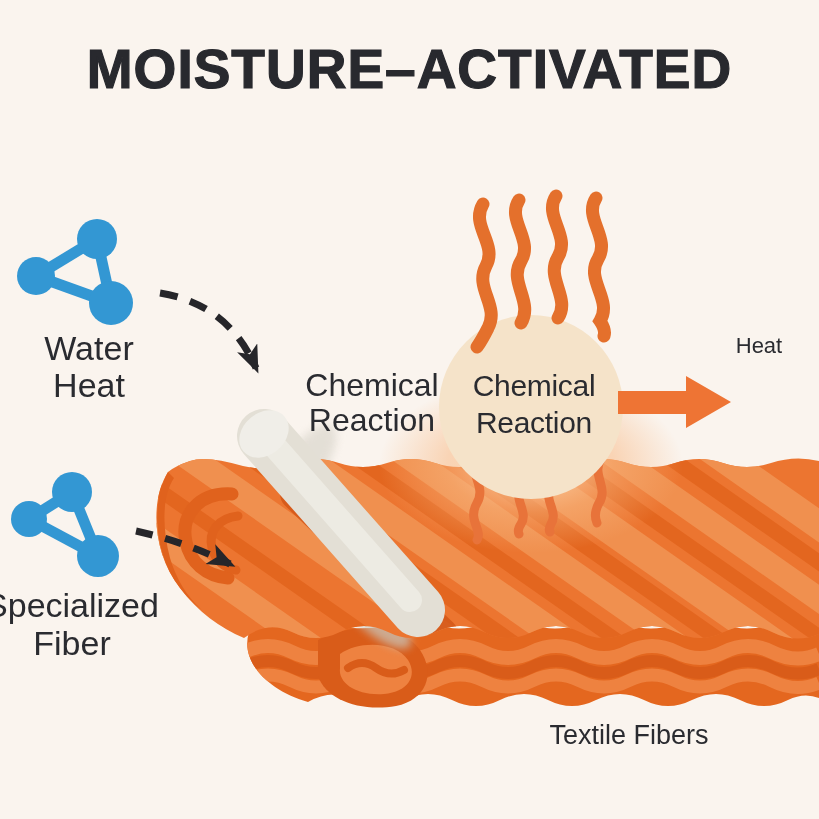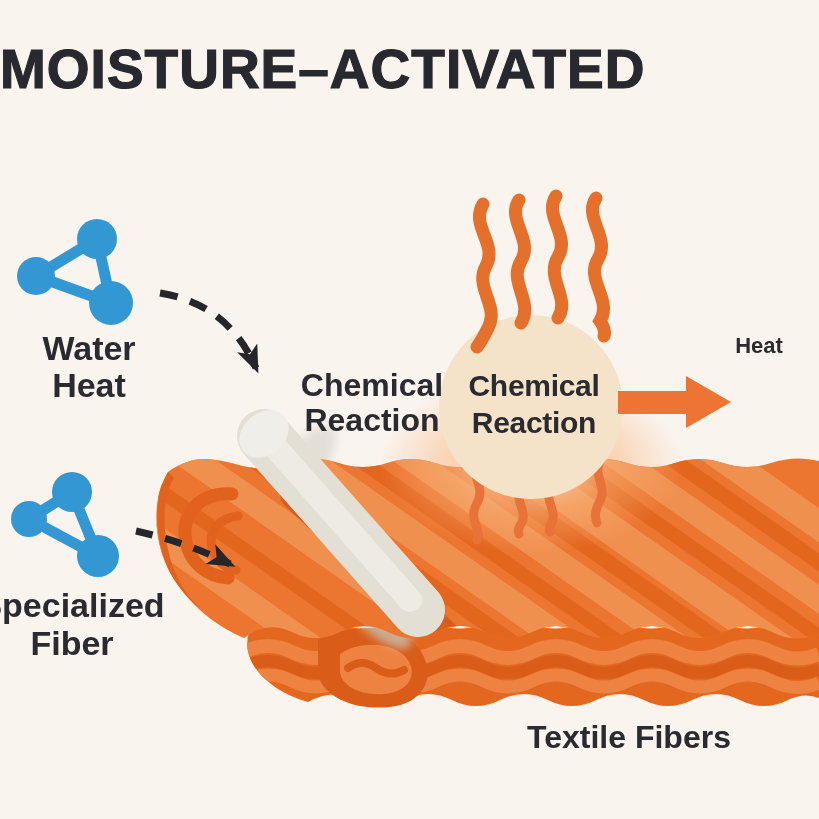--- a/index.html
+++ b/index.html
@@ -4,35 +4,35 @@
 <style>
   html,body{margin:0;padding:0;}
   body{
     width:819px;height:819px;position:relative;overflow:hidden;
     background:#faf4ee;
     font-family:"Liberation Sans",sans-serif;
     color:#2a2b30;
   }
   svg{position:absolute;left:0;top:0;}
   .label{
-    position:absolute;text-align:center;font-weight:700;color:#2a2b30;
+    position:absolute;text-align:center;font-weight:400;color:#2a2b30;
     z-index:2;line-height:1.12;
   }
   .title{
-    position:absolute;left:0;right:0;top:40px;text-align:left;z-index:2;
+    position:absolute;left:0;right:0;top:40px;text-align:center;z-index:2;
     font-size:55px;line-height:58px;font-weight:700;letter-spacing:1px;
     color:#28292e;-webkit-text-stroke:1.2px #28292e;
   }
   .title span{display:block;}
   .lbl-water{left:16px;top:330px;width:146px;font-size:34px;line-height:37px;}
   .lbl-fiber{left:-32px;top:586px;width:208px;font-size:34px;line-height:38px;}
   .lbl-chem-outer{left:278px;top:368px;width:188px;font-size:32px;line-height:35px;}
   .lbl-chem-inner{left:444px;top:367px;width:180px;font-size:30px;line-height:37px;letter-spacing:-0.3px;}
   .lbl-heat{left:704px;top:334px;width:110px;font-size:22px;}
-  .lbl-textile{left:514px;top:720px;width:230px;font-size:32px;}
+  .lbl-textile{left:514px;top:720px;width:230px;font-size:27px;}
 </style>
 </head>
 <body>
 
 <svg width="819" height="819" viewBox="0 0 819 819">
   <defs>
     <clipPath id="surfClip">
       <path d="M 168 472 C 150 500 152 552 180 588 C 198 612 220 628 244 638
         Q 268 620 292 632 Q 316 644 340 632 Q 364 620 388 632 Q 412 644 436 632
         Q 460 620 484 632 Q 508 644 532 632 Q 556 620 580 632 Q 604 644 628 632

